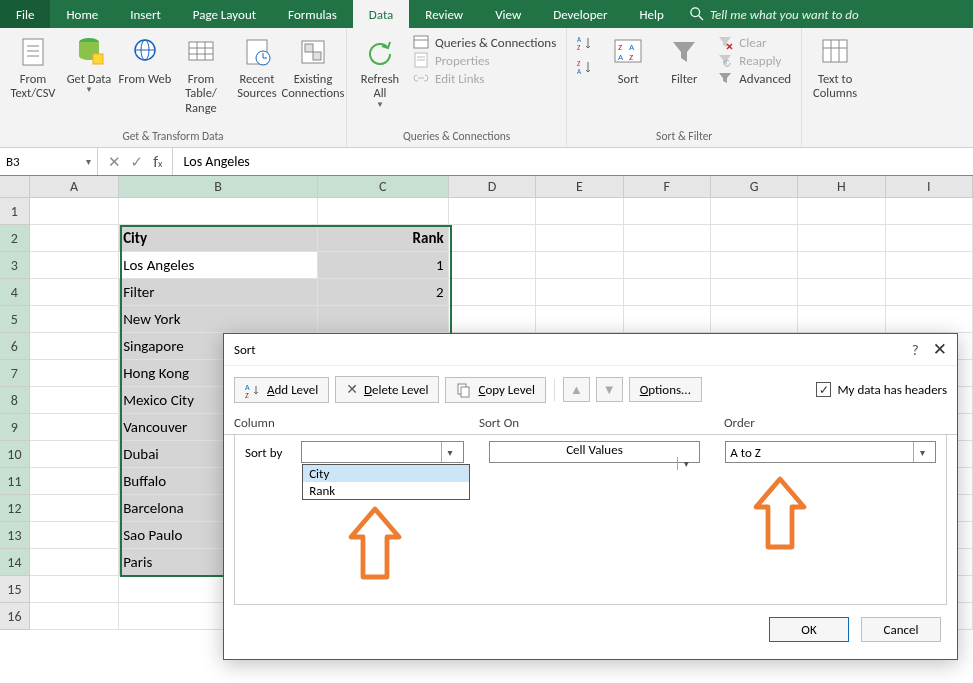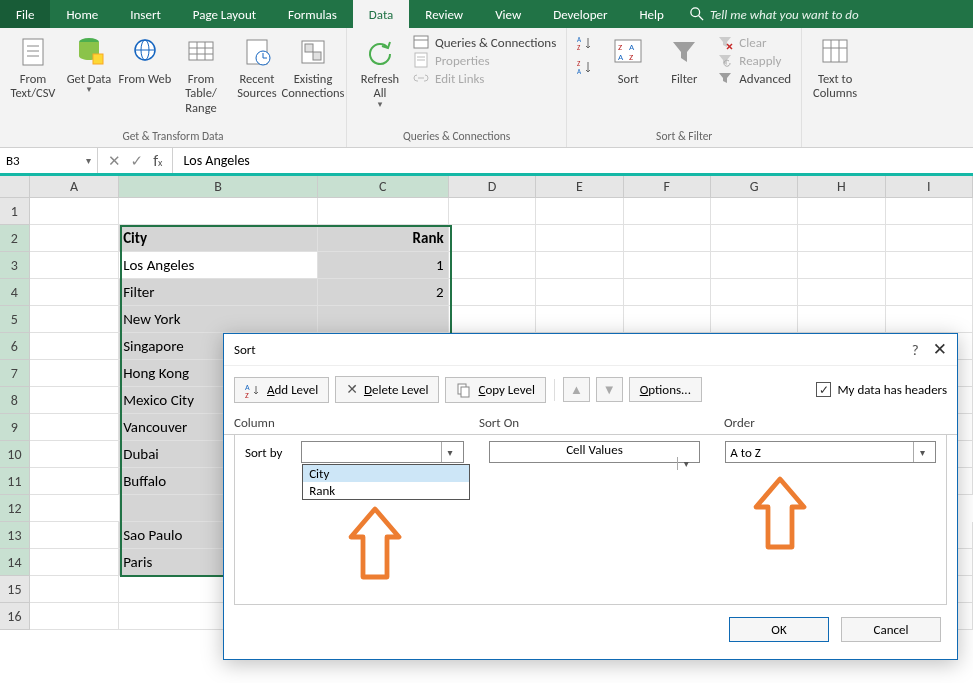--- a/index.html
+++ b/index.html
@@ -22,21 +22,21 @@
 .rbtn-big .ico { width: 32px; height: 32px; margin-bottom: 4px; }
 .rbtn-big.has-drop::after { content: "▾"; font-size: 9px; color: #666; margin-top: -2px; }
 .ribbon-list { display: flex; flex-direction: column; gap: 2px; font-size: 13px; color: #444; padding: 2px 4px; }
 .ribbon-list-item { display: flex; align-items: center; gap: 6px; cursor: pointer; }
 .ribbon-list-item.dis { color: #aaa; }
 .mini-ico { width: 16px; height: 16px; flex: none; }
 .sort-btns { display: flex; flex-direction: column; gap: 2px; margin-right: 4px; }
 .sort-mini { width: 22px; height: 22px; border: 1px solid transparent; display: flex; align-items: center; justify-content: center; font-size: 10px; color: #444; cursor: pointer; }
 
 
-.formula-row { height: 28px; display: flex; align-items: stretch; border-bottom: 3px solid #14b8a6; background: #fff; }
+.formula-row { height: 28px; display: flex; align-items: stretch; border-bottom: 1px solid #14b8a6; background: #fff; }
 .namebox { width: 98px; border-right: 1px solid #d0d0d0; display: flex; align-items: center; padding: 0 6px; font-size: 13px; }
 .namebox .drop { margin-left: auto; color: #666; font-size: 10px; }
 .fbar-btns { display: flex; align-items: center; gap: 10px; padding: 0 10px; border-right: 1px solid #d0d0d0; color: #888; }
 .fbar-input { flex: 1; padding: 0 10px; display: flex; align-items: center; font-size: 14px; }
 
 
 .grid { position: relative; font-size: 15px; background: #fff; }
 .col-headers { display: flex; height: 22px; background: #e6e6e6; border-bottom: 1px solid #ccc; }
 .corner { width: 30px; border-right: 1px solid #ccc; background: #e6e6e6; }
 .ch { border-right: 1px solid #ccc; display: flex; align-items: center; justify-content: center; color: #444; font-size: 14px; }
@@ -80,21 +80,21 @@
 .combo { border: 1px solid #888; height: 22px; background: #fff; display: flex; align-items: center; padding: 0 4px; position: relative; }
 .combo .drop { margin-left: auto; border-left: 1px solid #aaa; width: 18px; text-align: center; font-size: 10px; color: #555; align-self: stretch; display: flex; align-items: center; justify-content: center; }
 .combo.c1 { width: 168px; }
 .combo.c2 { width: 218px; flex-direction: column; }
 .combo.c3 { width: 218px; }
 .combo-pop { position: absolute; left: 0; top: 22px; width: 168px; background: #fff; border: 1px solid #555; z-index: 10; }
 .combo-opt { padding: 1px 6px; font-size: 13px; cursor: pointer; }
 .combo-opt.sel { background: #cde6f7; }
 .dlg-body { height: 170px; border: 1px solid #ccc; margin: 0 10px; border-top: none; }
 .dlg-foot { display: flex; justify-content: flex-end; gap: 12px; padding: 12px 16px; }
-.dlg-foot .dlg-btn { width: 100px; justify-content: center; }
+.dlg-foot .dlg-btn { width: 80px; justify-content: center; }
 .dlg-foot .dlg-btn.primary { border: 1px solid #0f6ab4; }
 
 
 .arrow { position: absolute; width: 80px; height: 80px; pointer-events: none; }
 .arrow svg { width: 100%; height: 100%; }
 </style>
 </head>
 <body>
 
 <div class="ribbon-tabs">
@@ -458,20 +458,21 @@
       <div class="cell wStd"></div>
       <div class="cell wStd"></div>
       <div class="cell wStd"></div>
       <div class="cell wStd"></div>
       <div class="cell wStd"></div>
     </div>
 
   <div class="row">
       <div class="rh sel">12</div>
       <div class="cell wA"></div>
+      <div class="cell wB selbg">Barcelona</div>
       <div class="cell wC r selbg"></div>
       <div class="cell wStd"></div>
       <div class="cell wStd"></div>
       <div class="cell wStd"></div>
       <div class="cell wStd"></div>
       <div class="cell wStd"></div>
       <div class="cell wStd"></div>
     </div>
 
   <div class="row">

